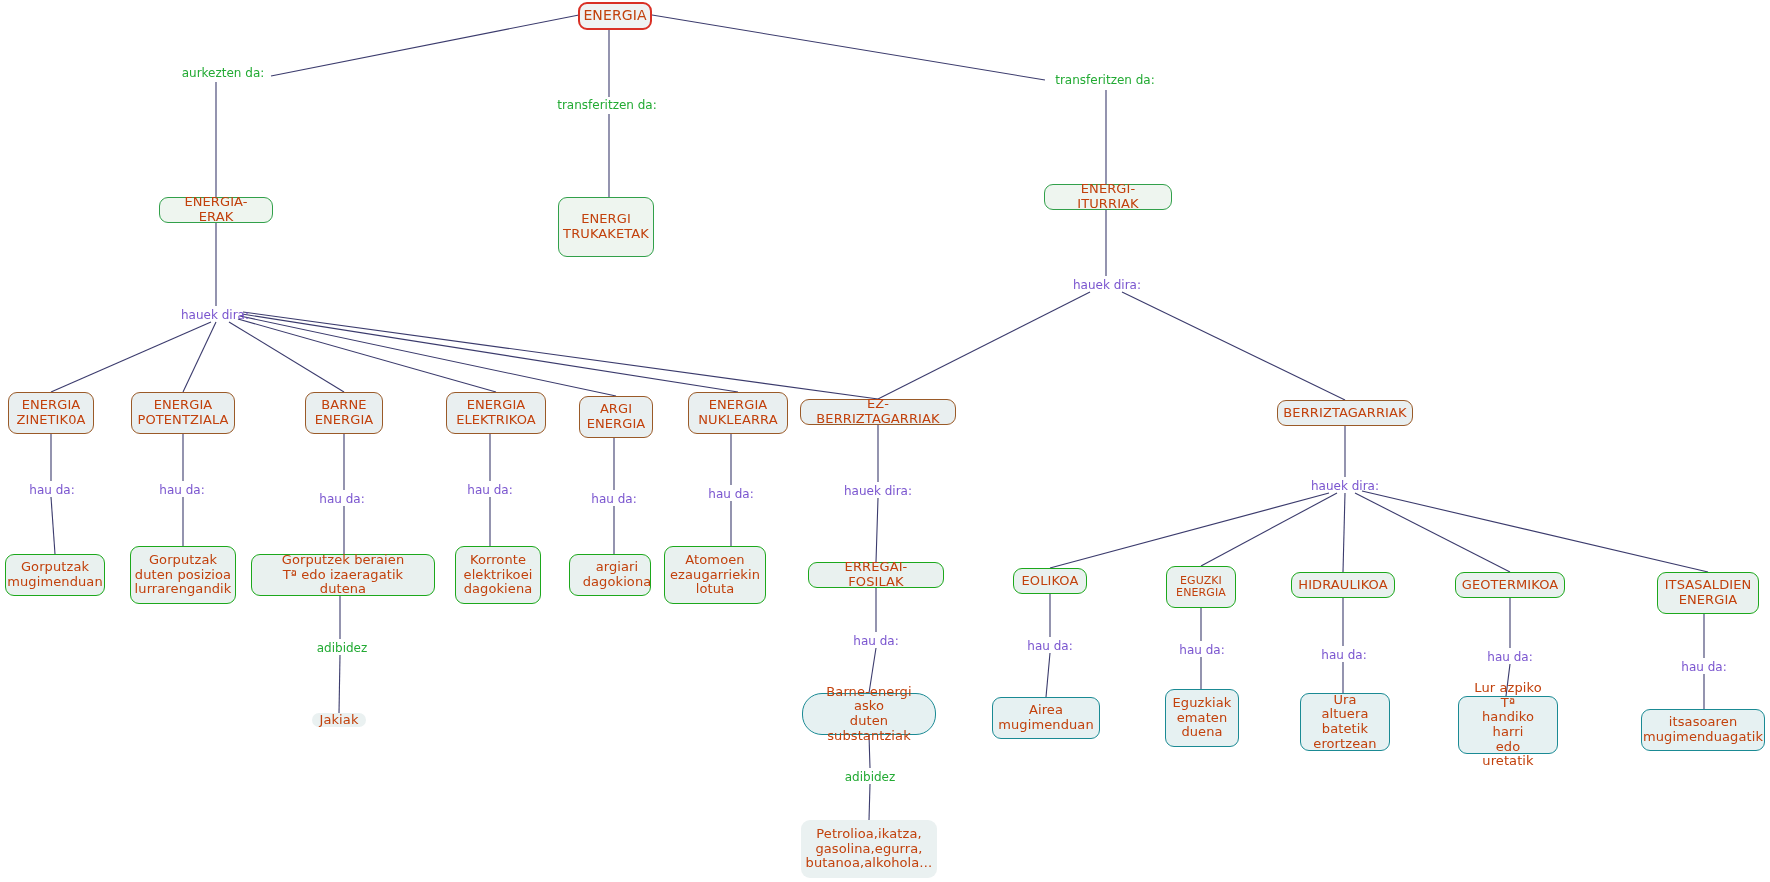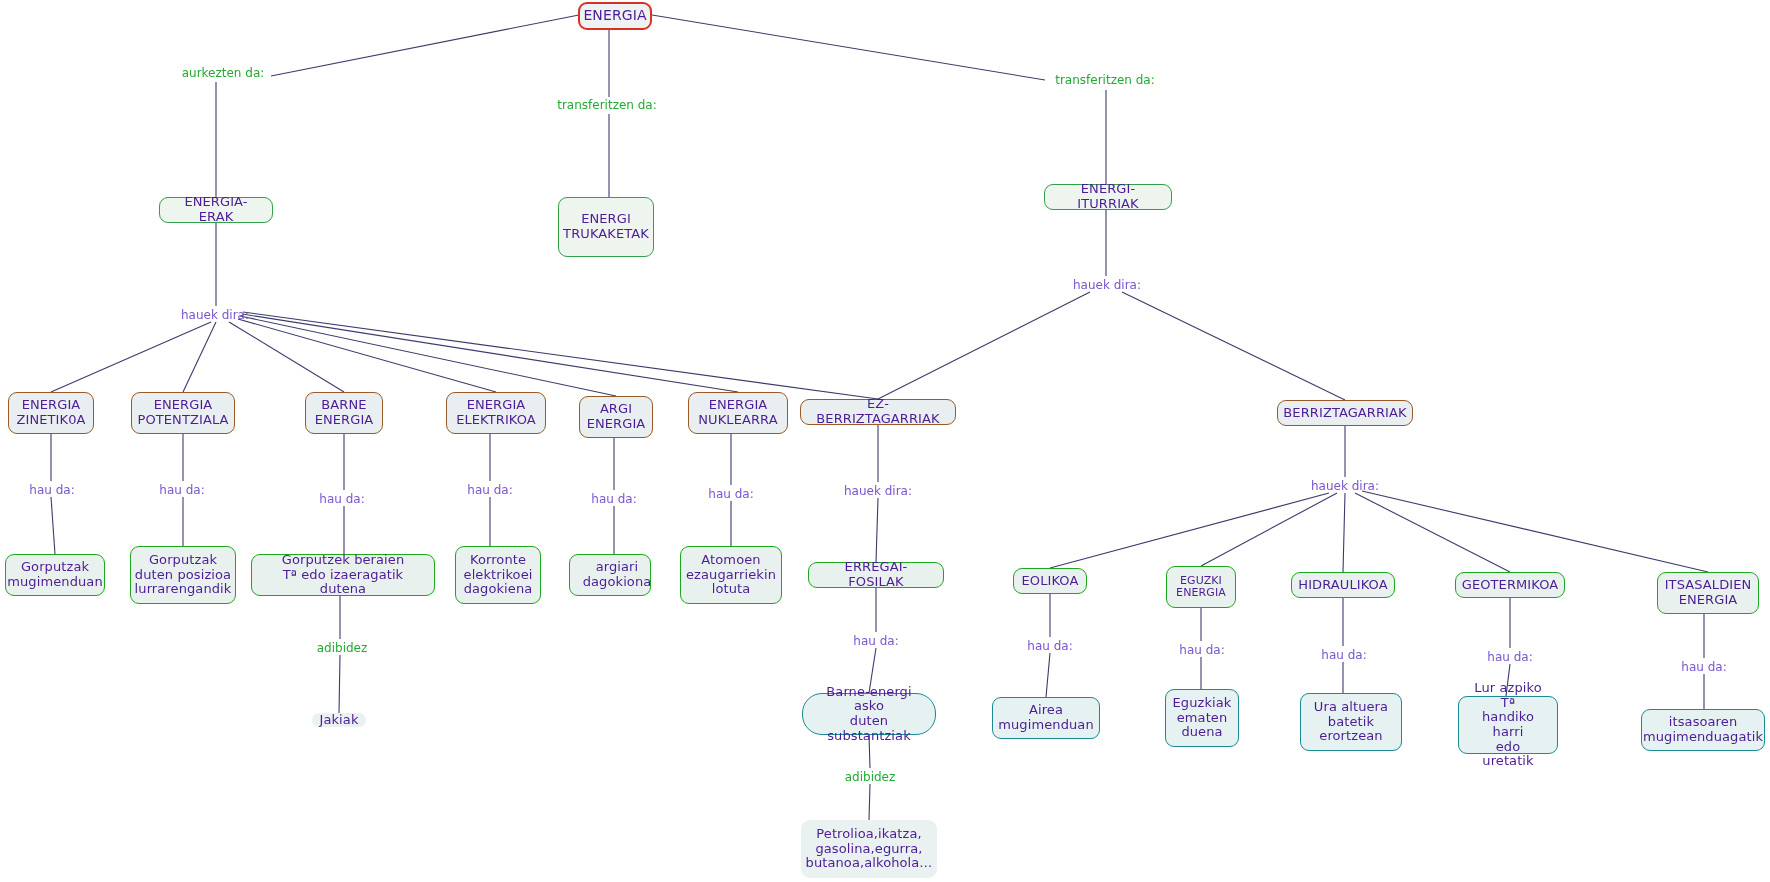--- a/index.html
+++ b/index.html
@@ -29,21 +29,21 @@
   }
   .node {
     position: absolute;
     box-sizing: border-box;
     display: flex;
     align-items: center;
     justify-content: center;
     text-align: center;
     border-radius: 9px;
     background: #eaf0f1;
-    color: #4c1d95;
+    color: #c2410c;
     line-height: 1.12;
     white-space: pre-line;
     padding: 3px 9px;
     letter-spacing: 0.1px;
   }
   .node.root      { border: 2px solid #d93025; background: #eff2f2; }
   .node.lvl1      { border: 1.6px solid #31a04a; background: #eef5ef; }
   .node.type      { border: 1.6px solid #9a5a28; background: #e9eff0; }
   .node.green     { border: 1.6px solid #1ca81c; background: #e9f1ef; }
   .node.teal      { border: 1.6px solid #1a8a94; background: #e6f1f2; }
@@ -143,21 +143,21 @@
       <div class="node green" style="left: 130px; top: 546px; width: 106px; height: 58px; font-size: 13px;">Gorputzak
 duten posizioa
 lurrarengandik</div>
       <div class="node green" style="left: 251px; top: 554px; width: 184px; height: 42px; font-size: 13px;">Gorputzek beraien
 Tª edo izaeragatik dutena</div>
       <div class="node green" style="left: 455px; top: 546px; width: 86px; height: 58px; font-size: 13px;">Korronte
 elektrikoei
 dagokiena</div>
       <div class="node green" style="left: 569px; top: 554px; width: 82px; height: 42px; font-size: 13px; padding-left: 23px;">argiari
 dagokiona</div>
-      <div class="node green" style="left: 680px; top: 546px; width: 102px; height: 58px; font-size: 13px;">Atomoen
+      <div class="node green" style="left: 664px; top: 546px; width: 102px; height: 58px; font-size: 13px;">Atomoen
 ezaugarriekin
 lotuta</div>
       <div class="node green" style="left: 808px; top: 562px; width: 136px; height: 26px; font-size: 13px;">ERREGAI-FOSILAK</div>
       <div class="node green" style="left: 1013px; top: 568px; width: 74px; height: 26px; font-size: 13px;">EOLIKOA</div>
       <div class="node green" style="left: 1166px; top: 566px; width: 70px; height: 42px; font-size: 11px;">EGUZKI
 ENERGIA</div>
       <div class="node green" style="left: 1291px; top: 572px; width: 104px; height: 26px; font-size: 13px;">HIDRAULIKOA</div>
       <div class="node green" style="left: 1455px; top: 572px; width: 110px; height: 26px; font-size: 13px;">GEOTERMIKOA</div>
       <div class="node green" style="left: 1657px; top: 572px; width: 102px; height: 42px; font-size: 13px;">ITSASALDIEN
 ENERGIA</div>
@@ -165,21 +165,21 @@
       <div class="node teal" style="left: 802px; top: 693px; width: 134px; height: 42px; font-size: 13px; border-radius: 20px;">Barne-energi asko
 duten substantziak</div>
       <div class="node plain" style="left: 801px; top: 820px; width: 136px; height: 58px; font-size: 13px;">Petrolioa,ikatza,
 gasolina,egurra,
 butanoa,alkohola…</div>
       <div class="node teal" style="left: 992px; top: 697px; width: 108px; height: 42px; font-size: 13px;">Airea
 mugimenduan</div>
       <div class="node teal" style="left: 1165px; top: 689px; width: 74px; height: 58px; font-size: 13px;">Eguzkiak
 ematen
 duena</div>
-      <div class="node teal" style="left: 1300px; top: 693px; width: 102px; height: 58px; font-size: 13px;">Ura altuera
+      <div class="node teal" style="left: 1300px; top: 693px; width: 90px; height: 58px; font-size: 13px;">Ura altuera
 batetik
 erortzean</div>
       <div class="node teal" style="left: 1458px; top: 696px; width: 100px; height: 58px; font-size: 13px;">Lur azpiko Tª
 handiko harri
 edo uretatik</div>
       <div class="node teal" style="left: 1641px; top: 709px; width: 124px; height: 42px; font-size: 13px;">itsasoaren
 mugimenduagatik</div>
     </div>
   <div id="label-layer">
       <div class="linklabel green" style="left: 173px; top: 66px; width: 100px; font-size: 12px;">aurkezten da:</div>

